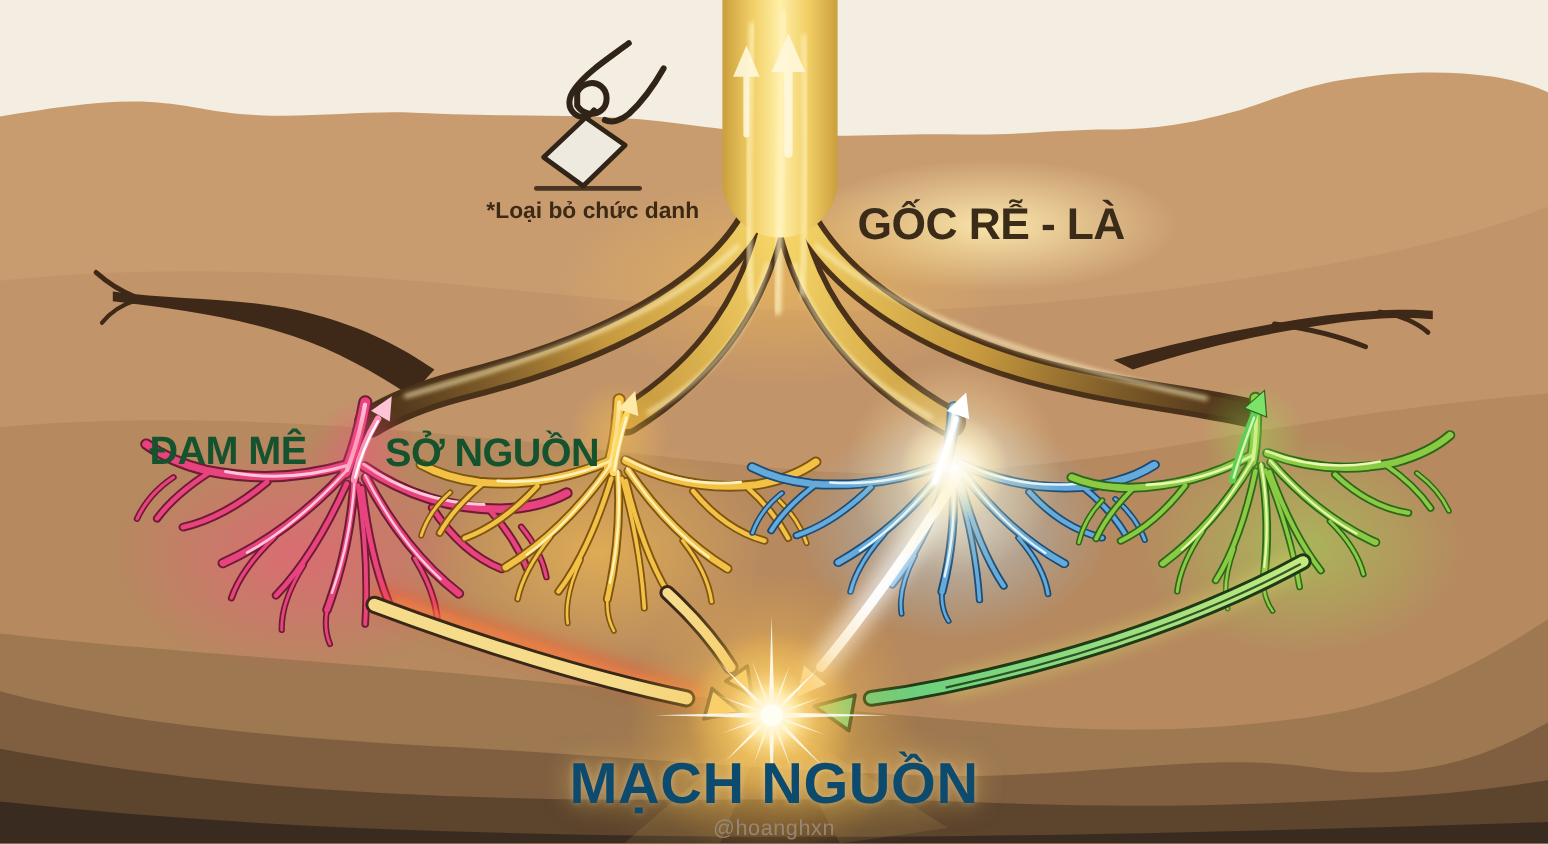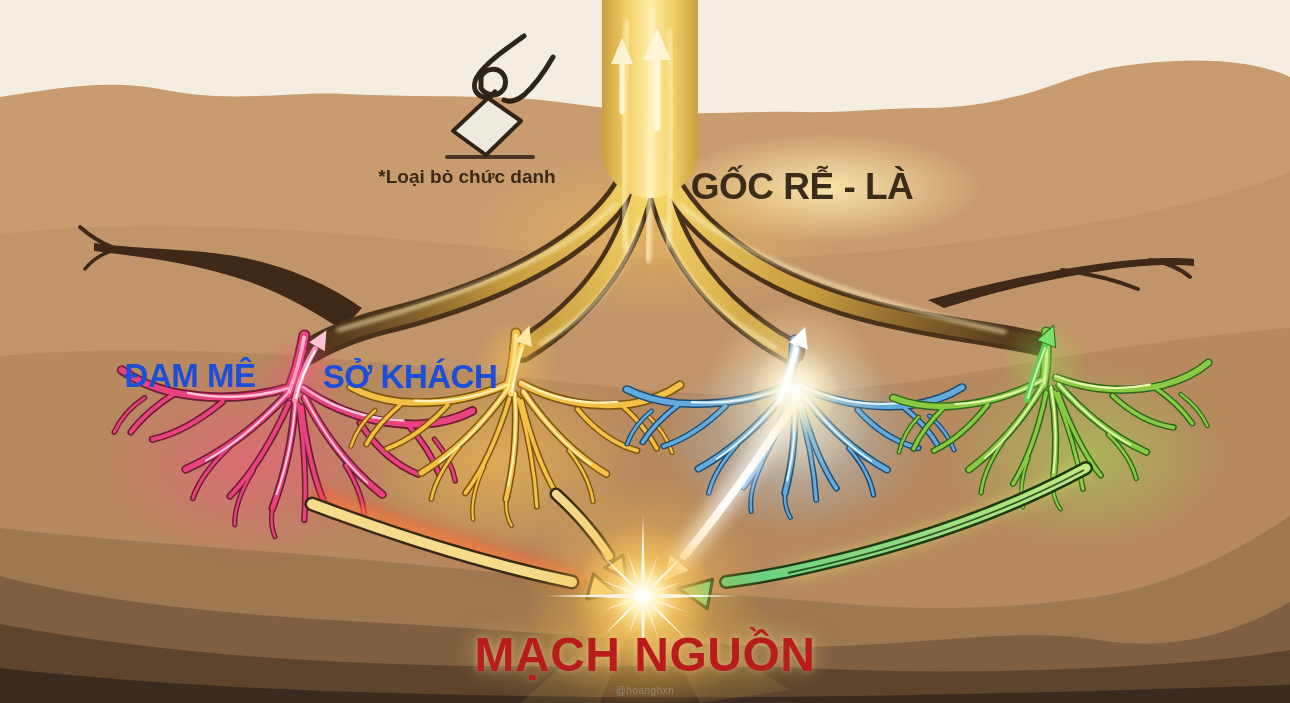--- a/index.html
+++ b/index.html
@@ -3,30 +3,30 @@
 <meta charset="utf-8">
 <style>
   html,body{margin:0;padding:0;background:#1b1712;}
   .stage{
     position:relative;width:1290px;height:703px;margin:0 auto;overflow:hidden;
     font-family:"Liberation Sans", sans-serif;background:#f4eee2;
   }
   .stage svg.scene{position:absolute;inset:0;display:block;}
   .lbl{
     position:absolute;transform:translate(-50%,-50%);white-space:nowrap;
-    color:#1d4ed8;font-weight:bold;letter-spacing:-0.5px;user-select:none;
+    color:#14532d;font-weight:bold;letter-spacing:-0.5px;user-select:none;
   }
   .lbl.note{font-size:19px;color:#3c2a16;letter-spacing:0;}
   .lbl.title{font-size:37px;color:#3b2c1a;}
   .lbl.root{font-size:33px;}
   .lbl.center{
-    font-size:48px;color:#b91c1c;letter-spacing:0.5px;
+    font-size:48px;color:#0c4a6e;letter-spacing:0.5px;
     text-shadow:0 0 22px rgba(255,214,120,.55),0 0 6px rgba(255,240,200,.35);
   }
-  .lbl.mark{font-size:10px;color:#9a8c7c;font-weight:normal;letter-spacing:0.5px;opacity:.9;}
+  .lbl.mark{font-size:18px;color:#9a8c7c;font-weight:normal;letter-spacing:0.5px;opacity:.9;}
 
   
   .scene .edge-pink{stroke:#6e1c33;}  .scene .main-pink{stroke:#e8437e;}  .scene .core-pink{stroke:#ffc9da;}
   .scene .edge-gold{stroke:#7d5410;}  .scene .main-gold{stroke:#f3c145;}  .scene .core-gold{stroke:#fff1ba;}
   .scene .edge-blue{stroke:#1c4a72;}  .scene .main-blue{stroke:#64abdc;}  .scene .core-blue{stroke:#e2f4ff;}
   .scene .edge-green{stroke:#2c661c;} .scene .main-green{stroke:#8bca43;} .scene .core-green{stroke:#eaf8b0;}
 </style>
 </head>
 <body>
 
@@ -335,20 +335,20 @@
     <line x1="447" y1="157" x2="533" y2="157" stroke="#4a3423" stroke-width="4" stroke-linecap="round"></line>
     <polygon points="453,131 488,98 521,121 486,155" fill="#efeae0" stroke="#2f2417" stroke-width="4" stroke-linejoin="round"></polygon>
     <g stroke="#2f2417" stroke-width="5" fill="none" stroke-linecap="round">
       <path d="M524,36 C508,48 489,60 479,74 C473,82 473,90 479,95 C484,99 491,98 495,92"></path>
       <path d="M553,57 C545,71 536,84 524,95 C518,100 510,103 504,100"></path>
       <path d="M481,77 C485,69 495,67 501,72 C507,77 507,87 501,92 C495,97 485,95 481,88 Z"></path>
     </g>
   </g>
 </svg>
 
-<div class="lbl note" style="left:467px;top:177px;">*Loại bỏ chức danh</div>
-<div class="lbl title" style="left:802px;top:187px;text-align:center;">GỐC RỄ - LÀ</div>
+<div class="lbl note" style="left:494px;top:177px;">*Loại bỏ chức danh</div>
+<div class="lbl title" style="left:826px;top:187px;text-align:center;">GỐC RỄ - LÀ</div>
 <div class="lbl root" style="left:190px;top:376px;">ĐAM MÊ</div>
-<div class="lbl root" style="left:410px;top:377px;">SỞ KHÁCH</div>
+<div class="lbl root" style="left:410px;top:377px;">SỞ NGUỒN</div>
 <div class="lbl center" style="left:645px;top:654px;">MẠCH NGUỒN</div>
 <div class="lbl mark" style="left:645px;top:690px;">@hoanghxn</div>
 
 </div>
 
 </body></html>

